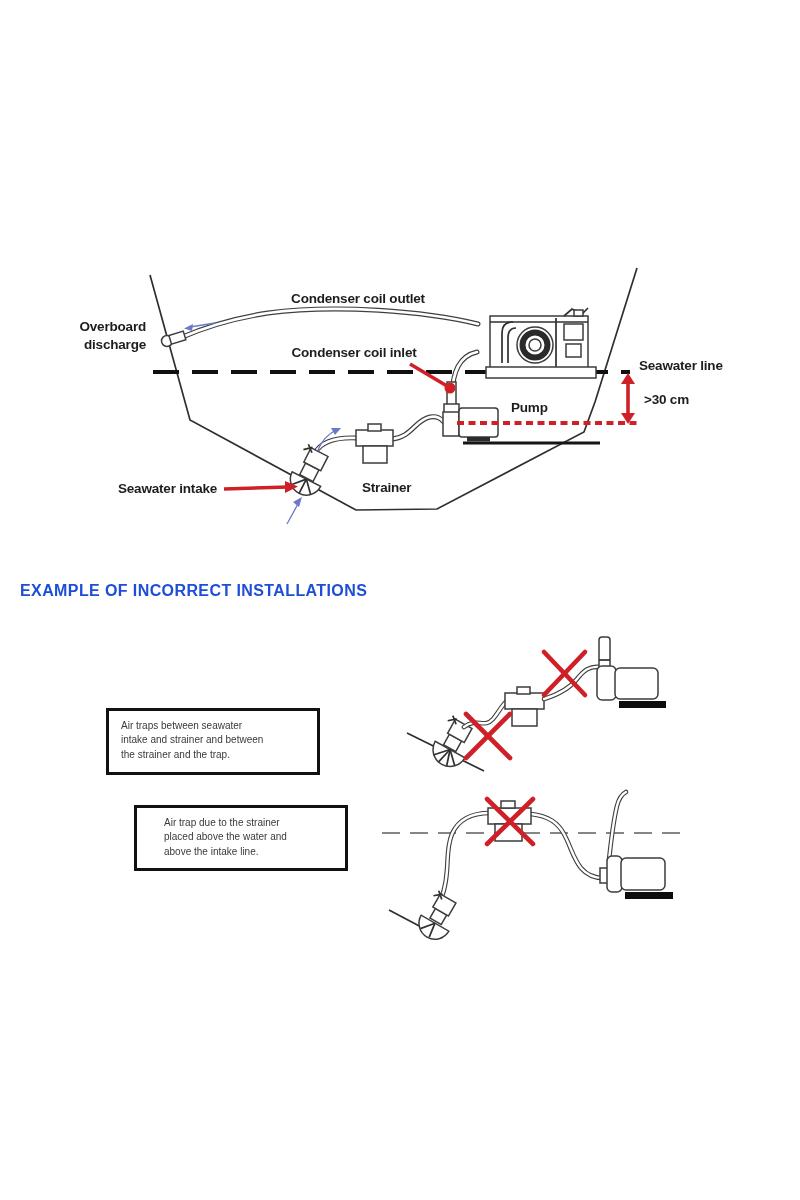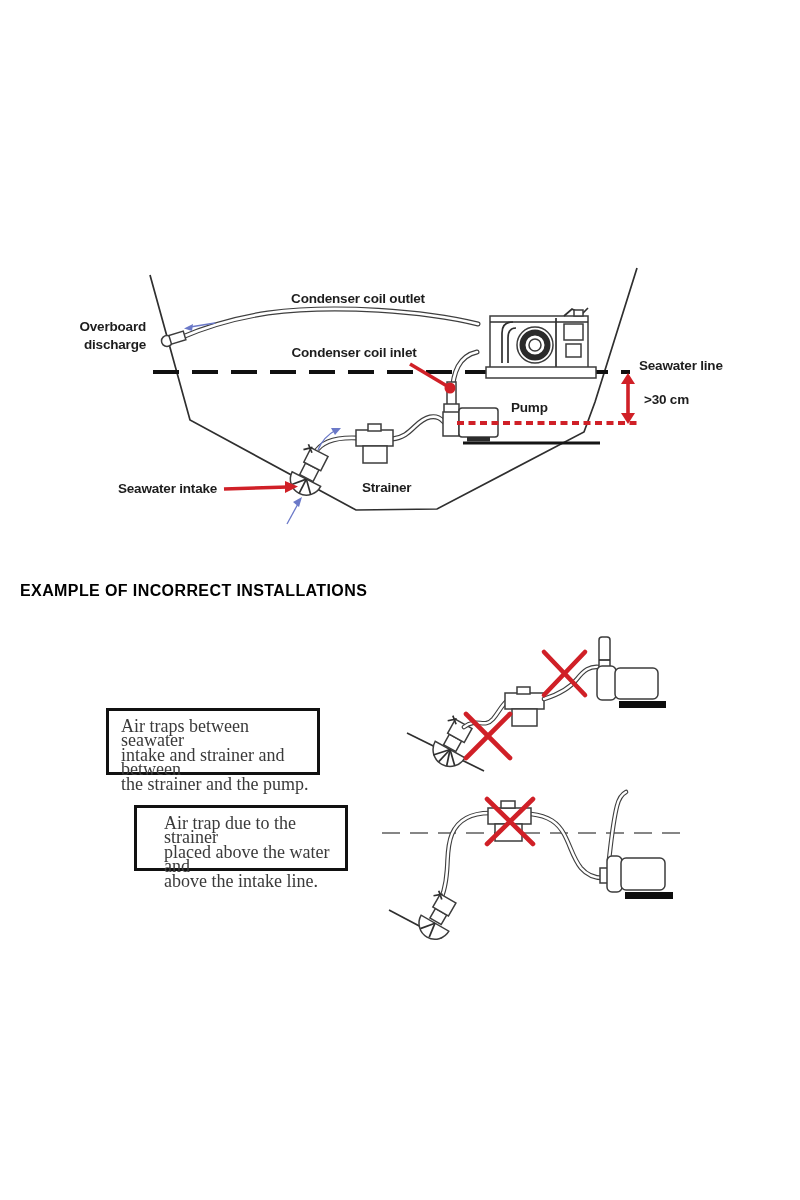--- a/index.html
+++ b/index.html
@@ -16,26 +16,26 @@
   .hose-o.thin{stroke-width:4.6;}
   .hose-i.thin{stroke-width:2.4;}
   .red{stroke:#d02027;fill:none;}
   .redfill{fill:#d02027;stroke:none;}
   .xmark{stroke:#d02027;stroke-width:4.6;stroke-linecap:round;fill:none;}
   .blue{stroke:#6b79c8;stroke-width:1.3;fill:none;}
   .bluefill{fill:#6b79c8;stroke:none;}
   .lbl{font-family:"Liberation Sans",sans-serif;font-weight:bold;font-size:13.5px;fill:#1d1d1d;letter-spacing:-0.2px;}
   .heading{
     position:absolute;left:20px;top:582px;width:500px;
-    font-size:16px;font-weight:bold;color:#000000;letter-spacing:0.4px;
+    font-size:16px;font-weight:bold;color:#1d4ed8;letter-spacing:0.4px;
   }
   .note-box{
     position:absolute;width:214px;height:67px;box-sizing:border-box;
     border:3px solid #111;background:#fff;color:#3a3a3a;
-    font-size:18px;line-height:14.4px;font-family:Liberation Serif, serif;
+    font-size:10px;line-height:14.4px;
   }
   .note-box.first{left:106px;top:708px;padding:8px 6px 0 12px;}
   .note-box.second{left:106px;top:805px;height:66px;padding:8px 6px 0 27px;margin-left:28px;}
 </style>
 </head>
 <body>
 
 <div class="page">
 
   <svg style="left:60px;top:255px;" width="680" height="300" viewBox="60 255 680 300">
@@ -154,21 +154,21 @@
     <text class="lbl" x="511" y="412">Pump</text>
     <text class="lbl" x="362" y="492">Strainer</text>
     <text class="lbl" x="118" y="493">Seawater intake</text>
   </svg>
 
   <div class="heading">EXAMPLE OF INCORRECT INSTALLATIONS</div>
 
   <div class="note-box first">
     <div>Air traps between seawater</div>
     <div>intake and strainer and between</div>
-    <div>the strainer and the pump.</div>
+    <div>the strainer and the trap.</div>
   </div>
   <div class="note-box second">
     <div>Air trap due to the strainer</div>
     <div>placed above the water and</div>
     <div>above the intake line.</div>
   </div>
 
   <svg style="left:380px;top:620px;" width="310" height="330" viewBox="380 620 310 330">
 
     <g>

